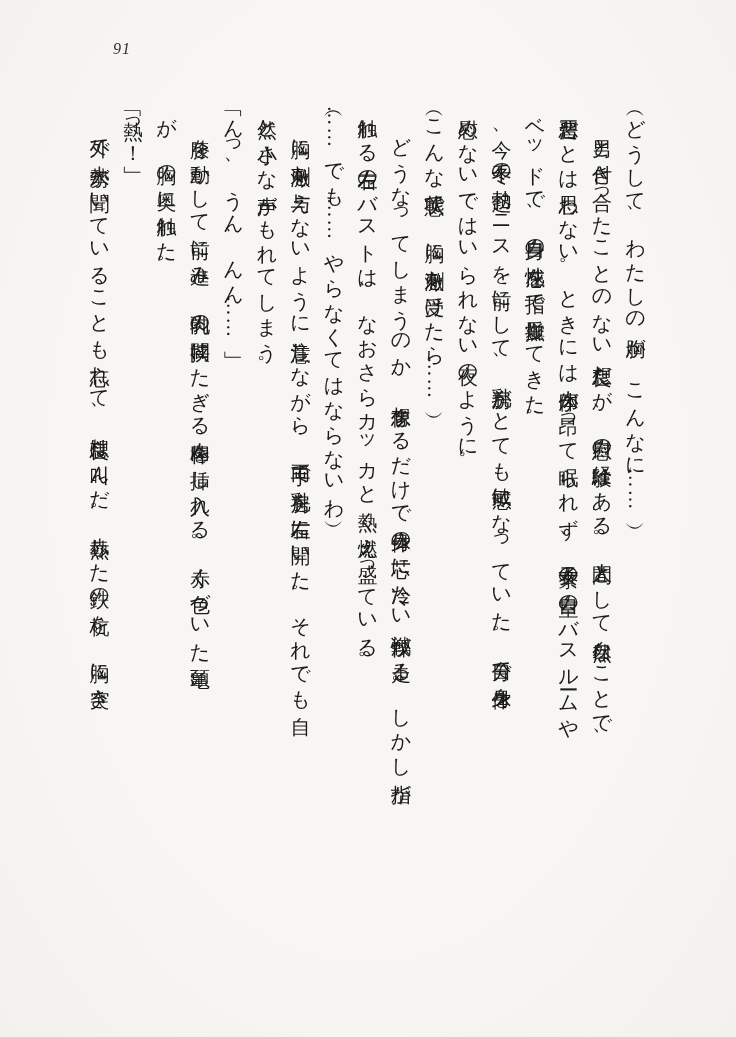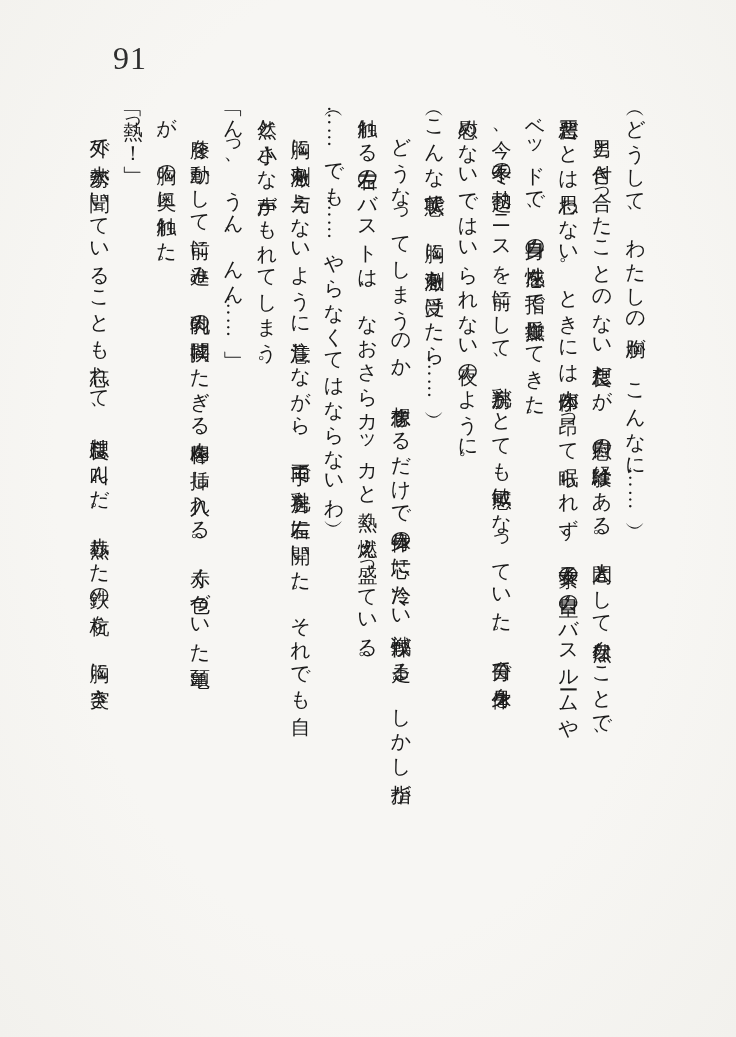--- a/index.html
+++ b/index.html
@@ -16,21 +16,22 @@
   .page {
     position: relative;
     width: 736px;
     height: 1037px;
     background: radial-gradient(ellipse at 50% 45%, #f7f6f3 60%, #f2f1ed 100%);
   }
   .page-number {
     position: absolute;
     top: 40px;
     left: 113px;
-    font-size: 32px;
+    font-size: 16px;
+    font-style: italic;
     color: #2e2e2e;
     letter-spacing: 1px;
   }
   .text-block {
     position: absolute;
     top: 104px;
     right: 84px;
     height: 852px;
     writing-mode: vertical-rl;
     -webkit-writing-mode: vertical-rl;

